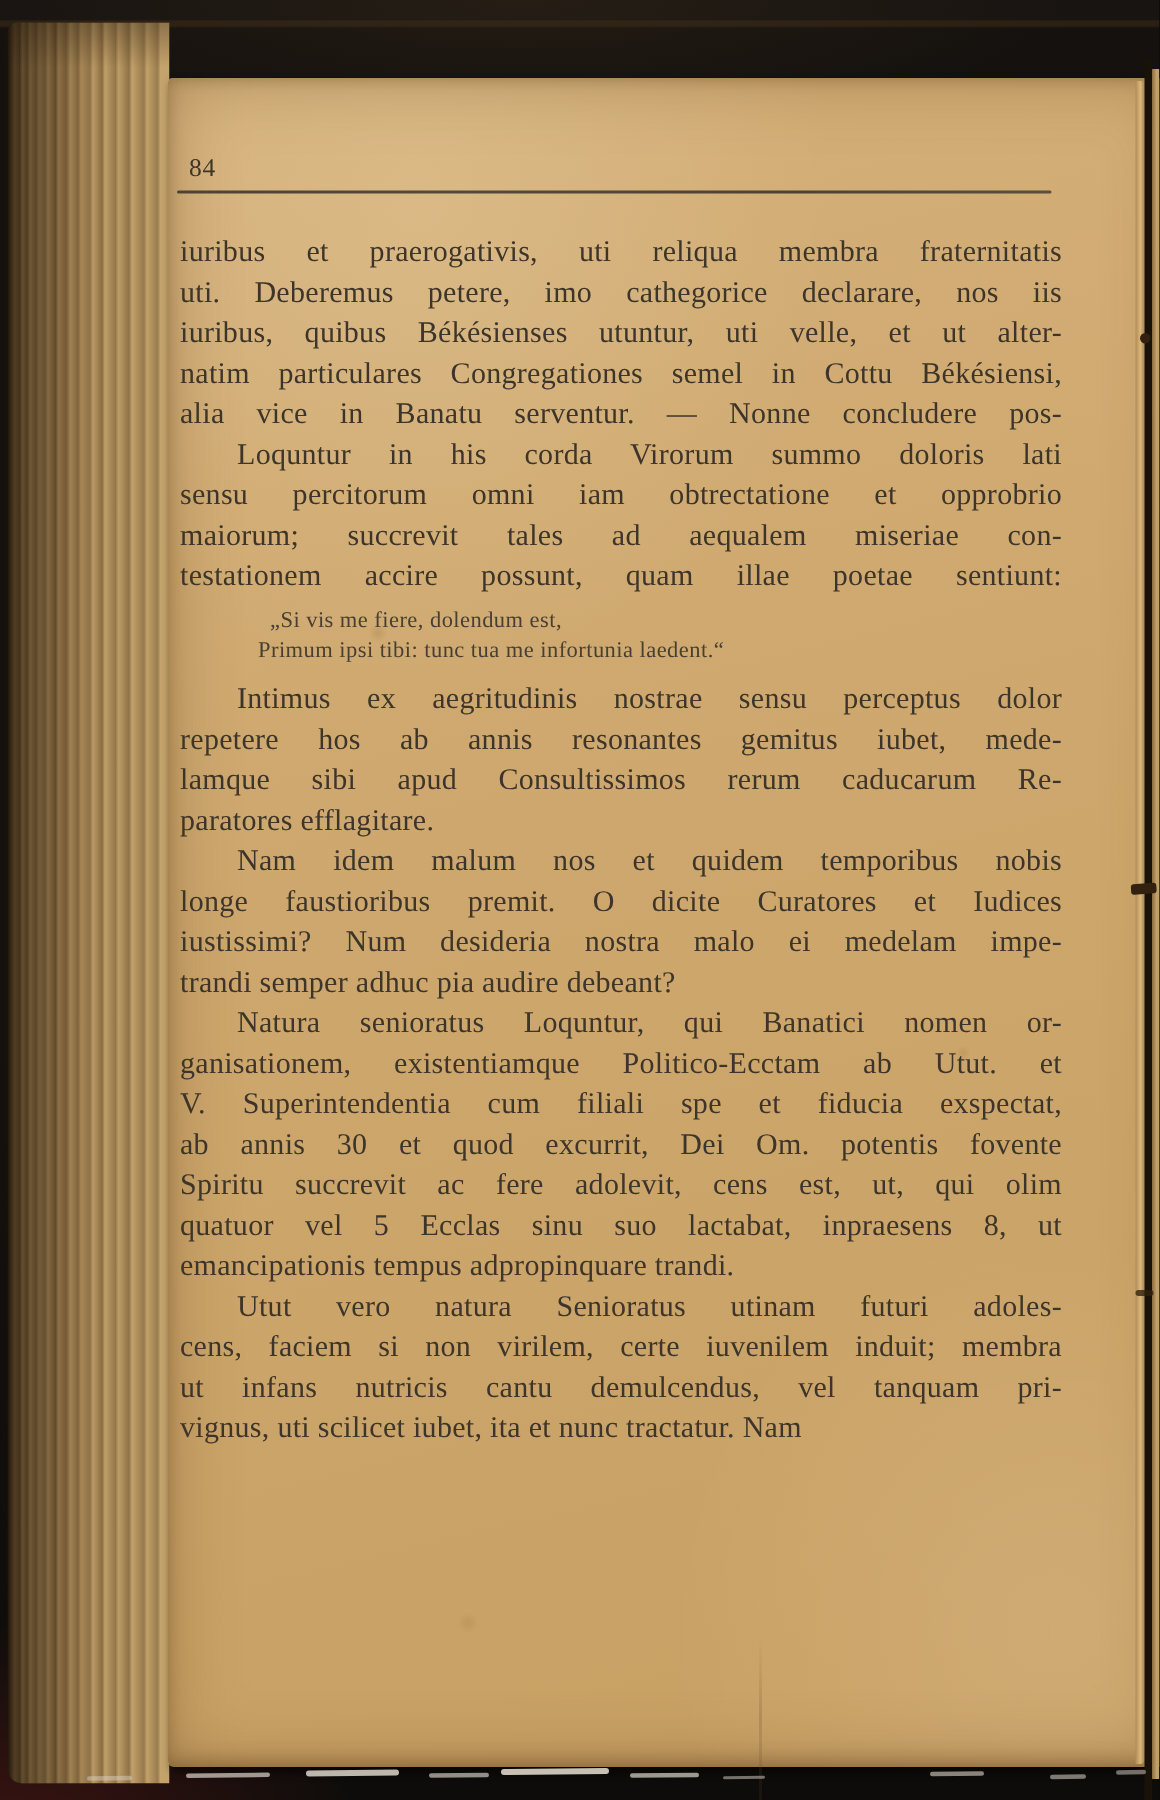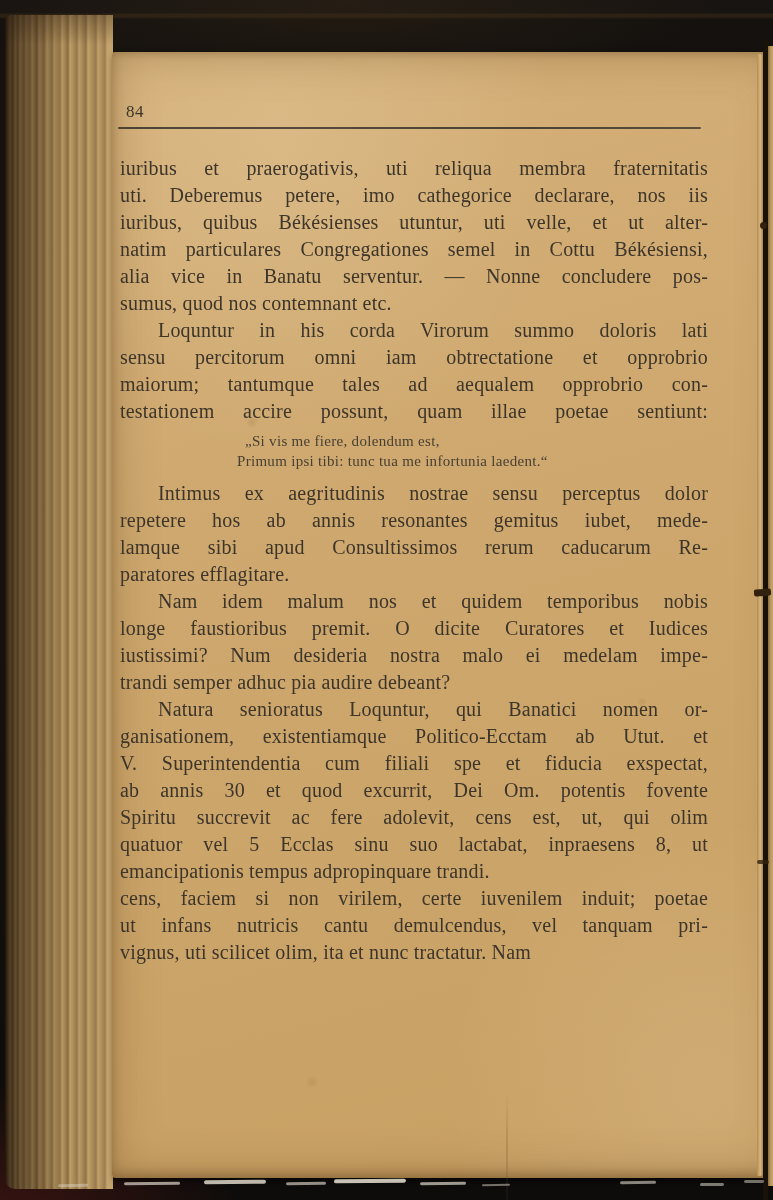--- a/index.html
+++ b/index.html
@@ -57,21 +57,21 @@
   }
   .para .line{
     text-align:justify;text-align-last:justify;text-justify:inter-word;
     white-space:normal;
   }
   .para .line.last{text-align-last:left;}
   .para.indent .line.first{text-indent:38px;}
   
   .para:nth-child(2) .line.last{text-align-last:justify;}
   .para.quote{
-    margin:6px 0 9px 117px;
+    margin:6px 0 9px 52px;
     font-size:15px;line-height:20px;letter-spacing:.3px;color:#473f32;
   }
   .para.quote .line{text-align:left;text-align-last:left;}
   .para.quote .line.first{text-indent:8px;}
   
   .crease{
     position:absolute;left:394px;top:1040px;width:2px;height:132px;
     background:linear-gradient(180deg,rgba(100,70,35,0),rgba(100,70,35,.22) 40%,rgba(100,70,35,.10));
   }
   
@@ -115,26 +115,25 @@
   <div class="page">
     <div class="page-number">84</div>
     <div class="header-rule"></div>
     <div class="text-block">
         <div class="para body">
           <div class="line first">iuribus et praerogativis, uti reliqua membra fraternitatis</div>
           <div class="line">uti. Deberemus petere, imo cathegorice declarare, nos iis</div>
           <div class="line">iuribus, quibus Békésienses utuntur, uti velle, et ut alter-</div>
           <div class="line">natim particulares Congregationes semel in Cottu Békésiensi,</div>
           <div class="line">alia vice in Banatu serventur. — Nonne concludere pos-</div>
-          <div class="line last">sumus, quod nos contemnant etc.</div>
         </div>
         <div class="para body indent">
           <div class="line first">Loquntur in his corda Virorum summo doloris lati</div>
           <div class="line">sensu percitorum omni iam obtrectatione et opprobrio</div>
-          <div class="line">maiorum; tantumque tales ad aequalem opprobrio con-</div>
+          <div class="line">maiorum; succrevit tales ad aequalem miseriae con-</div>
           <div class="line last">testationem accire possunt, quam illae poetae sentiunt:</div>
         </div>
         <div class="para quote">
           <div class="line first">„Si vis me fiere, dolendum est,</div>
           <div class="line last">Primum ipsi tibi: tunc tua me infortunia laedent.“</div>
         </div>
         <div class="para body indent">
           <div class="line first">Intimus ex aegritudinis nostrae sensu perceptus dolor</div>
           <div class="line">repetere hos ab annis resonantes gemitus iubet, mede-</div>
           <div class="line">lamque sibi apud Consultissimos rerum caducarum Re-</div>
@@ -149,23 +148,24 @@
         <div class="para body indent">
           <div class="line first">Natura senioratus Loquntur, qui Banatici nomen or-</div>
           <div class="line">ganisationem, existentiamque Politico-Ecctam ab Utut. et</div>
           <div class="line">V. Superintendentia cum filiali spe et fiducia exspectat,</div>
           <div class="line">ab annis 30 et quod excurrit, Dei Om. potentis fovente</div>
           <div class="line">Spiritu succrevit ac fere adolevit, cens est, ut, qui olim</div>
           <div class="line">quatuor vel 5 Ecclas sinu suo lactabat, inpraesens 8, ut</div>
           <div class="line last">emancipationis tempus adpropinquare trandi.</div>
         </div>
         <div class="para body indent">
-          <div class="line">cens, faciem si non virilem, certe iuvenilem induit; poetae</div>
+          <div class="line first">Utut vero natura Senioratus utinam futuri adoles-</div>
+          <div class="line">cens, faciem si non virilem, certe iuvenilem induit; membra</div>
           <div class="line">ut infans nutricis cantu demulcendus, vel tanquam pri-</div>
-          <div class="line last">vignus, uti scilicet olim, ita et nunc tractatur. Nam</div>
+          <div class="line last">vignus, uti scilicet iubet, ita et nunc tractatur. Nam</div>
         </div>
       </div>
     <div class="crease"></div>
   </div>
 
   <div class="page-edge-highlight"></div>
   <div class="page-gap"></div>
   <div class="next-page-sliver"></div>
 
   <div class="edge-mark m1"></div>

